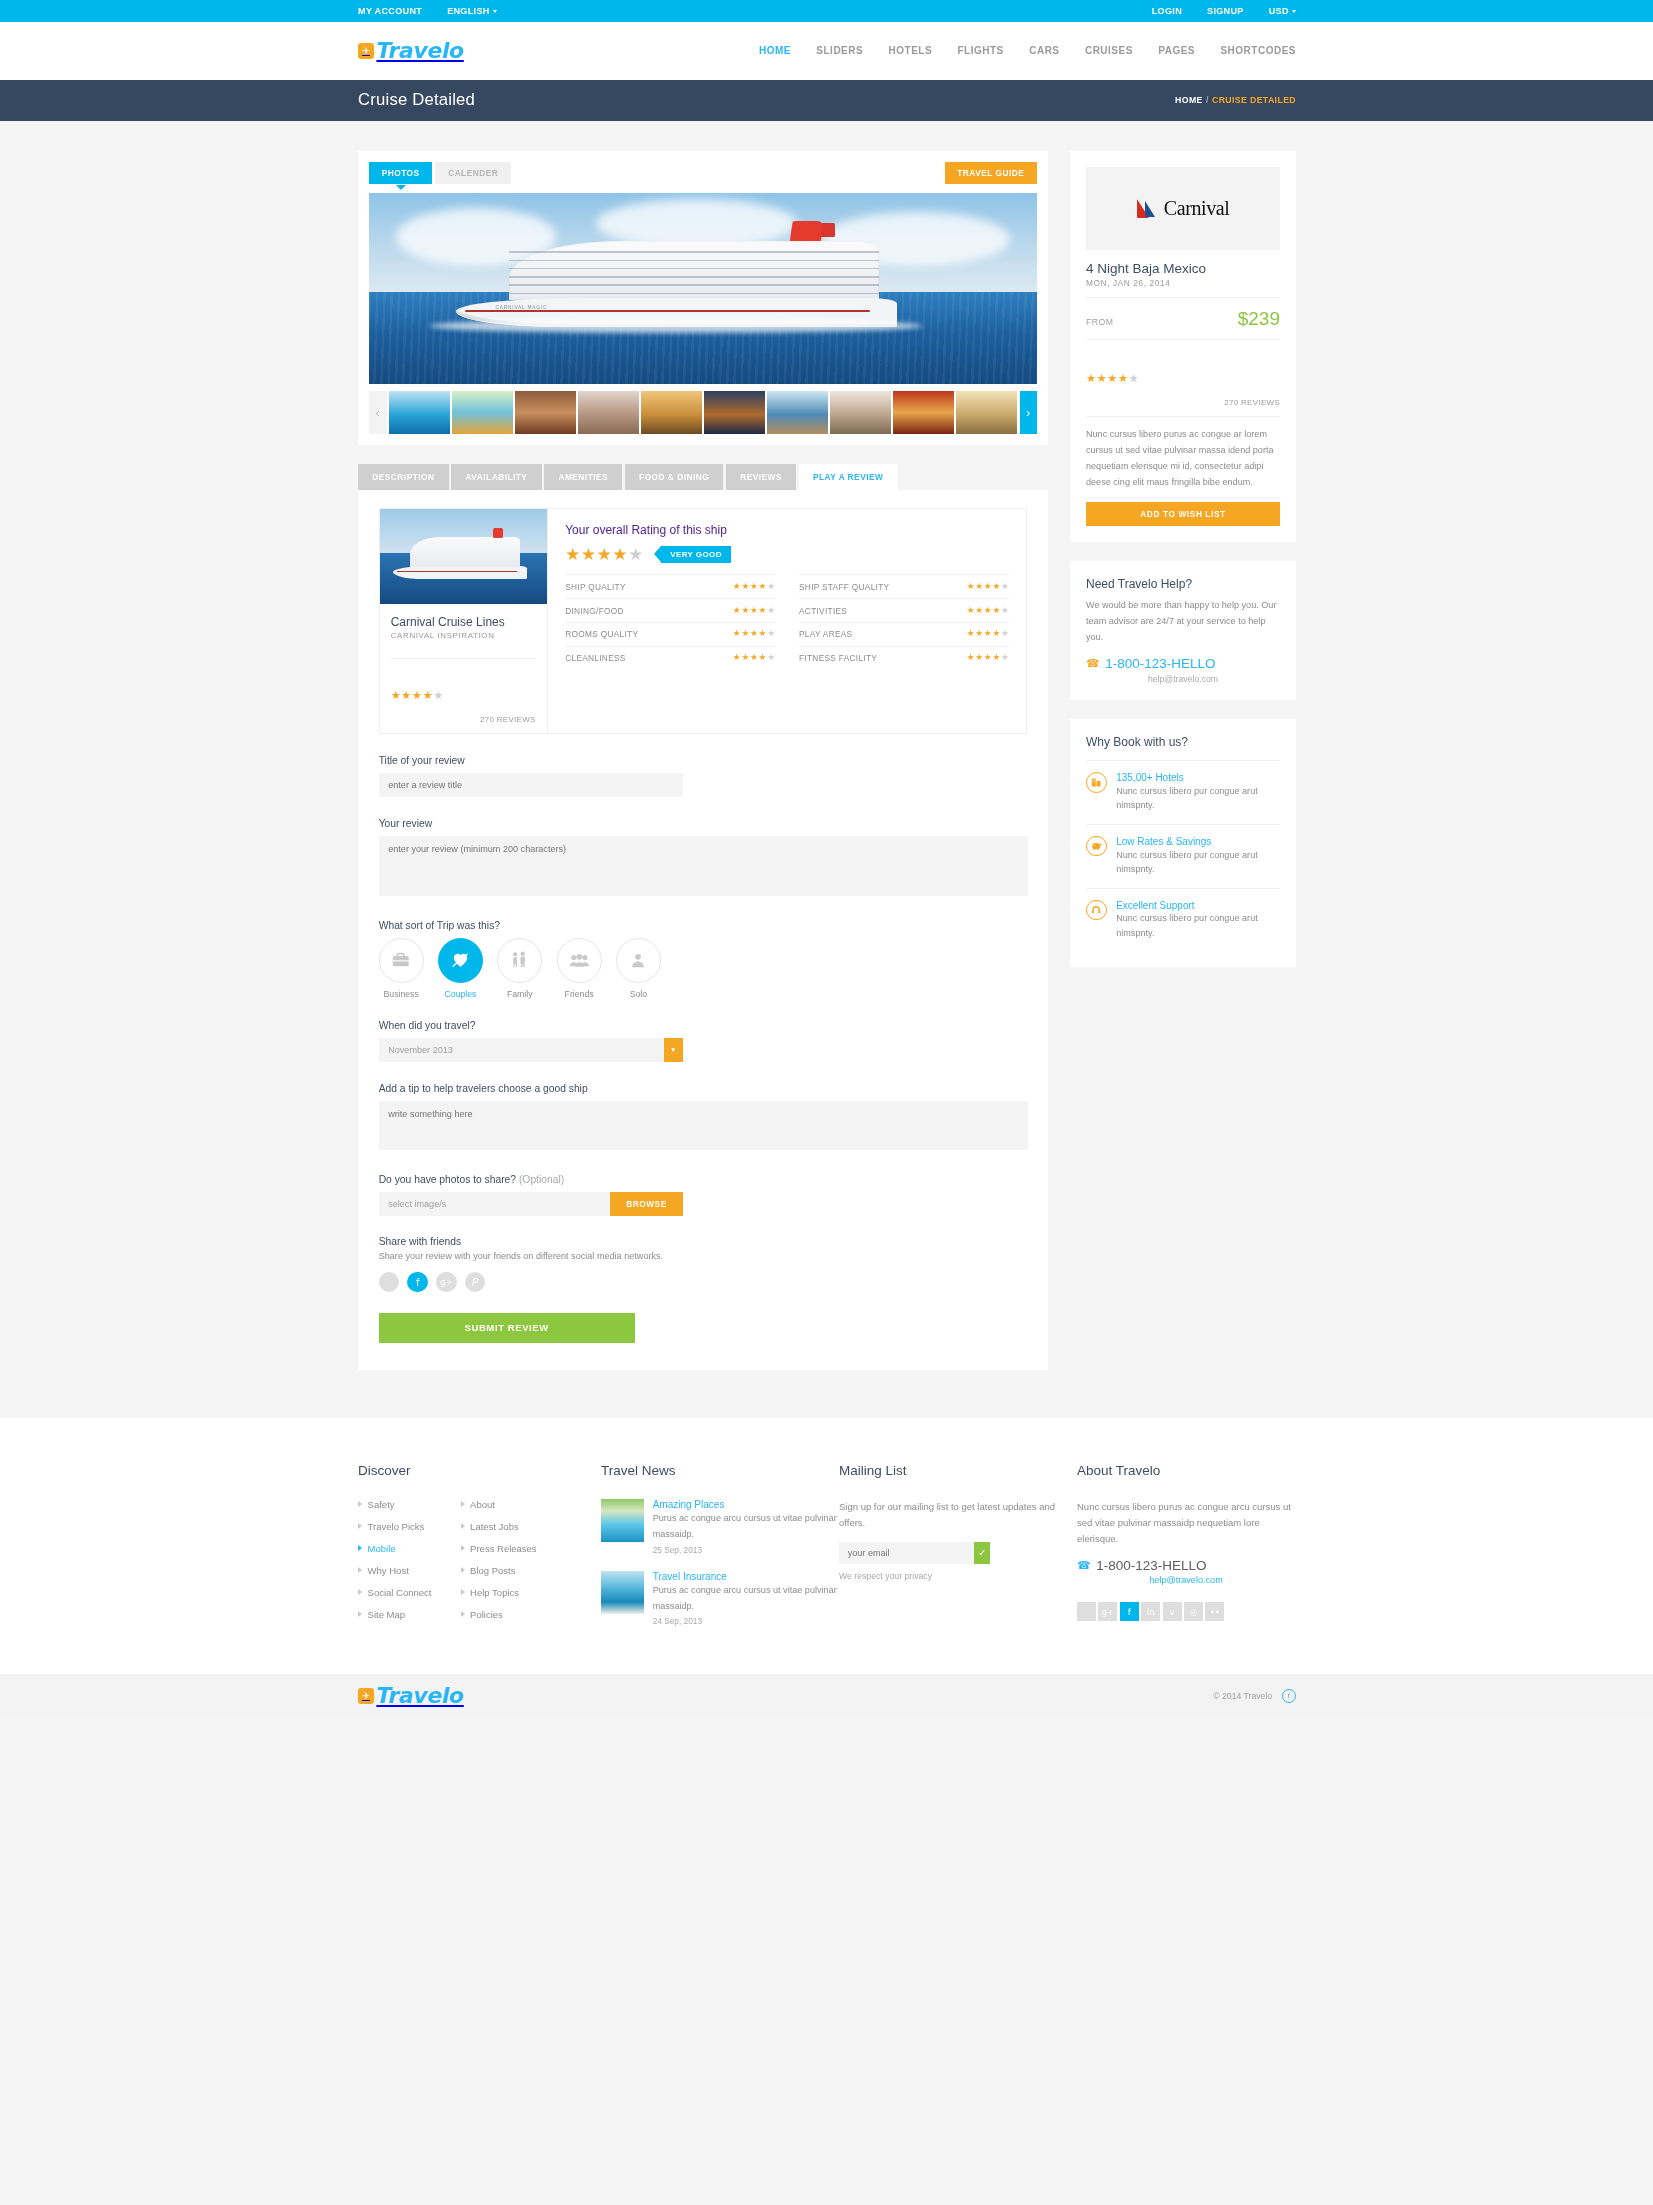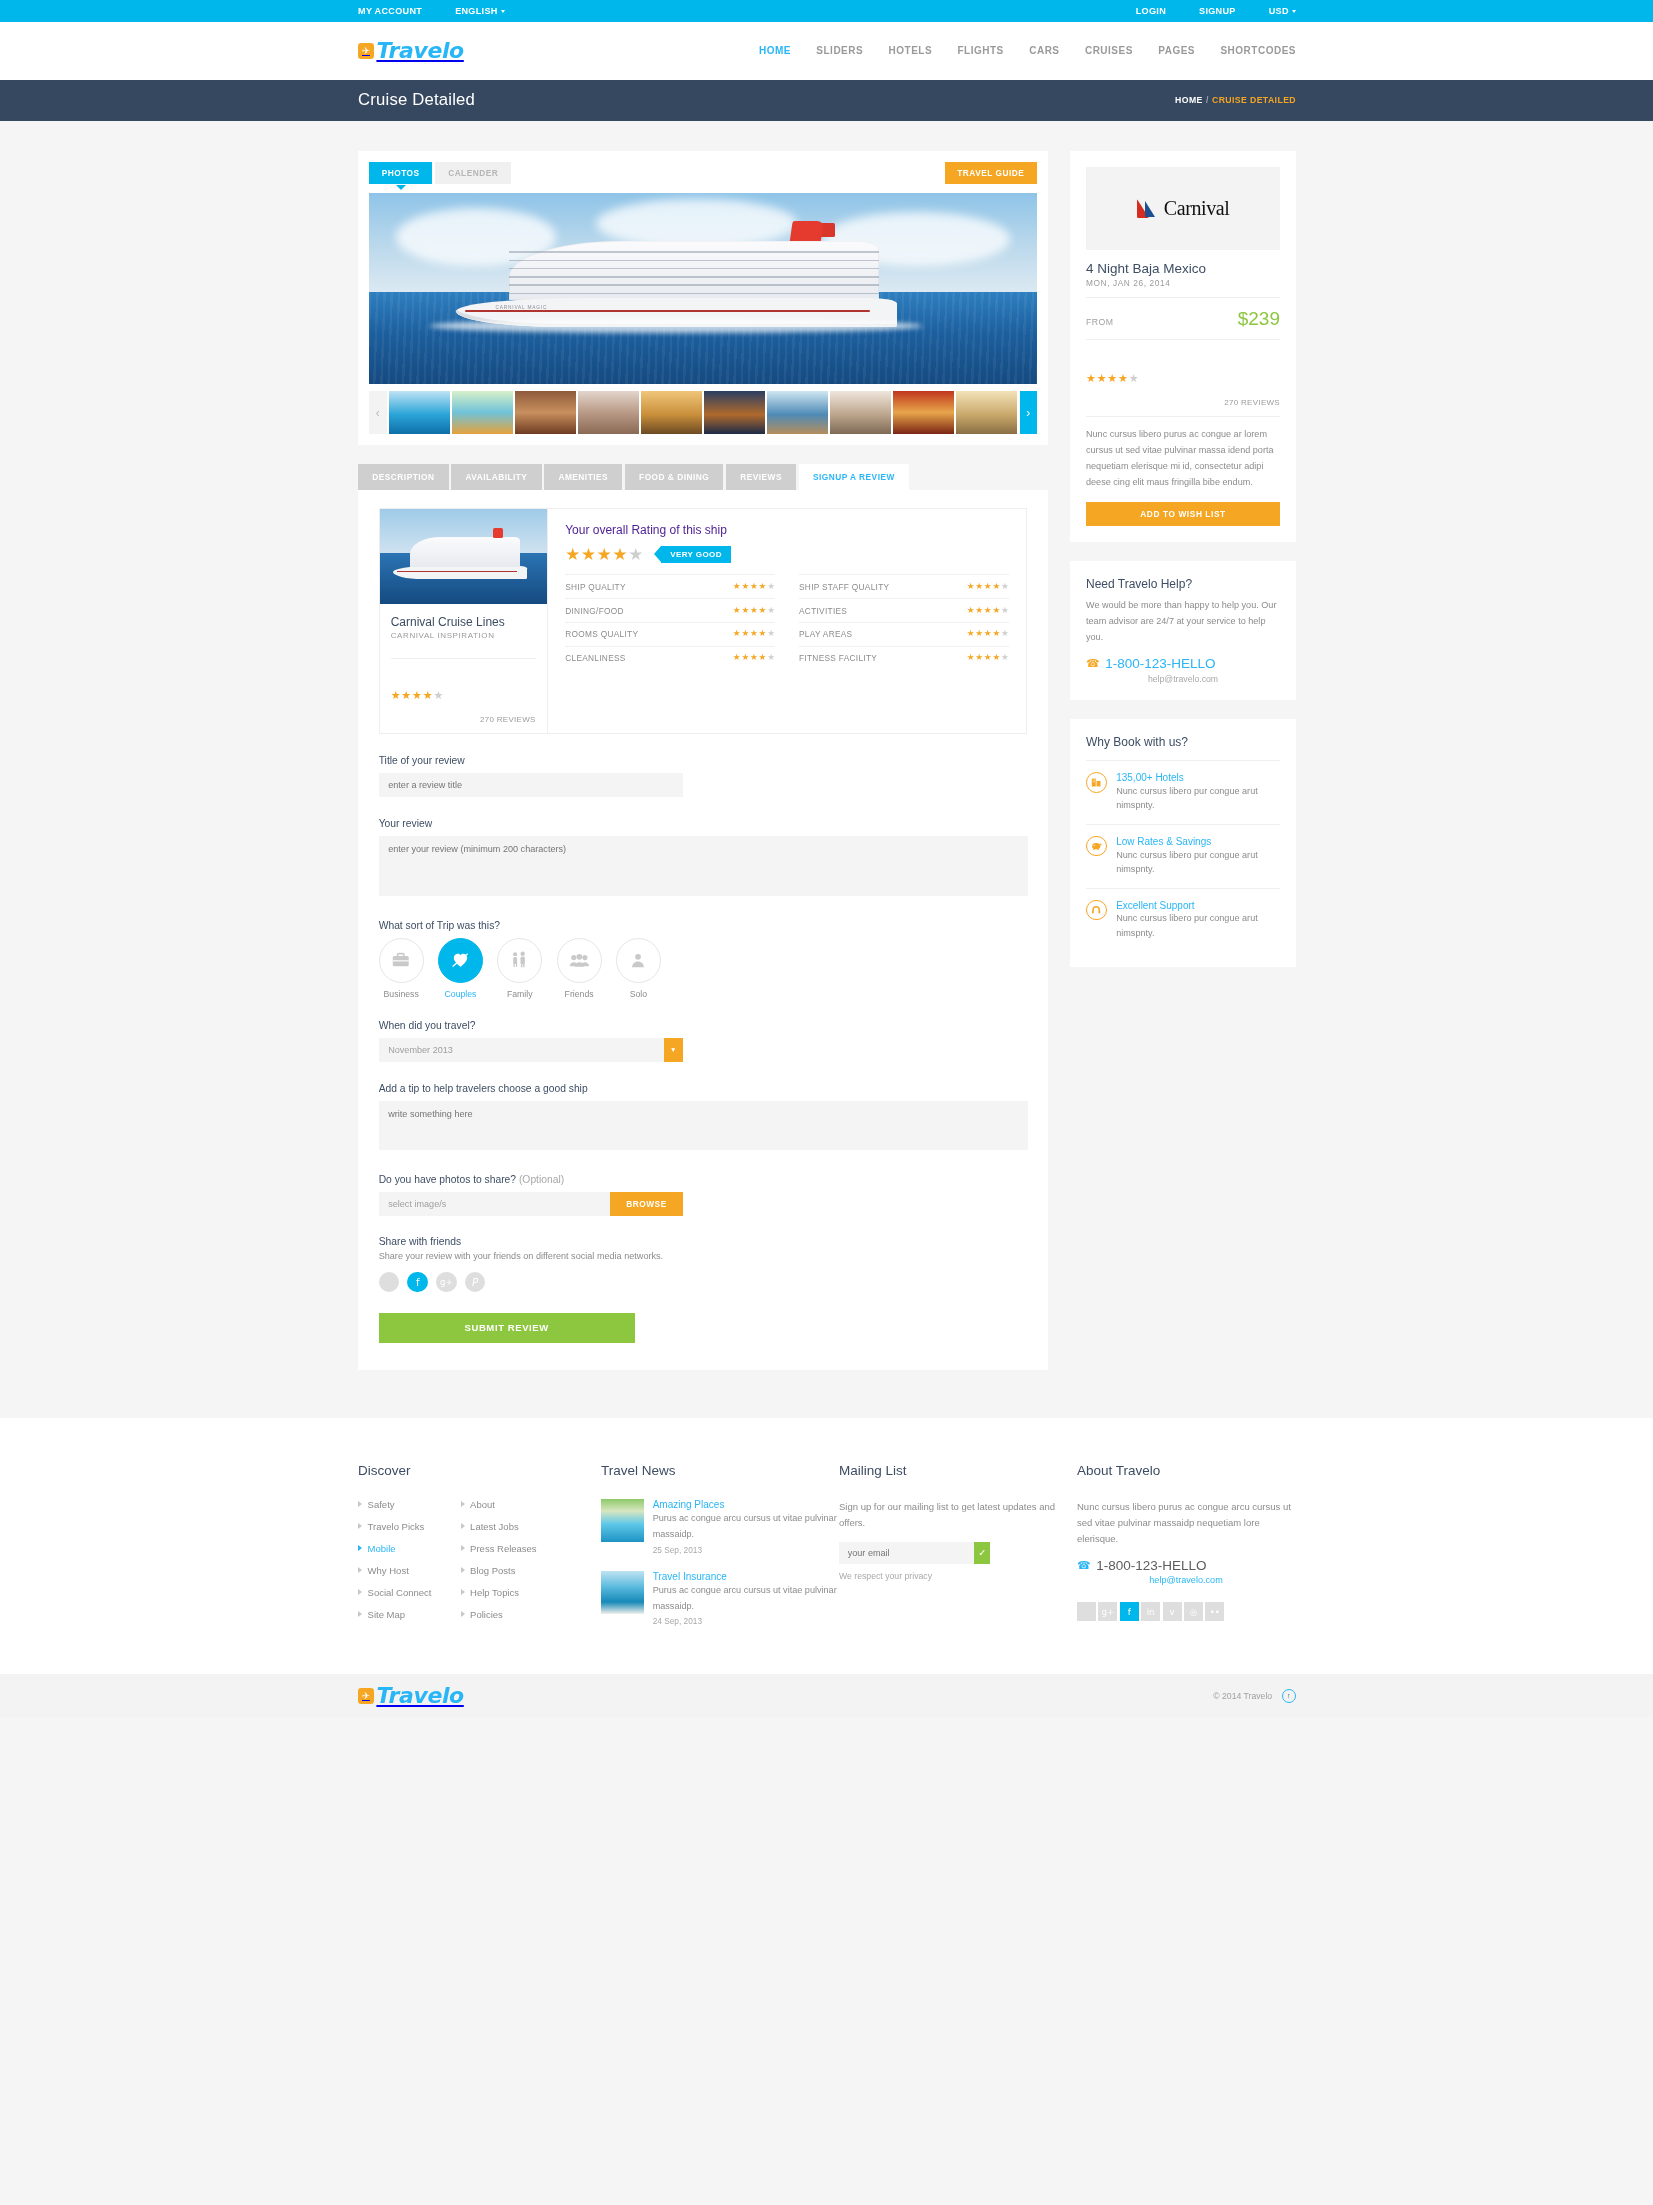--- a/index.html
+++ b/index.html
@@ -19,21 +19,21 @@
     align-items: center;
     color: #fff;
     font-size: 9.5px;
     letter-spacing: 0.3px;
   }
   .topbar .inner {
     width: 938px; margin: 0 auto;
     display: flex; align-items: center; justify-content: space-between;
     height: 21.5px;
   }
-  .topbar .grp { display: flex; align-items: center; gap: 33px; }
+  .topbar .grp { display: flex; align-items: center; gap: 25px; }
   .topbar .item { color: #fff; text-decoration: none; white-space: nowrap; font-weight: bold; font-size: 9.1px; }
   .caret-down { display:inline-block; width:0; height:0;
     border-left:2.4px solid transparent; border-right:2.4px solid transparent;
     border-top:3.2px solid #fff; margin-left:3.2px; vertical-align: middle; }
 
   
   .header { background:#fff; height: 58px; }
   .header .inner {
     width:938px; margin:0 auto; height:58px;
     display:flex; align-items:center; justify-content:space-between;
@@ -380,21 +380,21 @@
           <button class="thumb-arrow next">›</button>
         </div>
       </div>
 
       <div class="tabbar">
         <button class="tab">DESCRIPTION</button>
         <button class="tab">AVAILABILITY</button>
         <button class="tab">AMENITIES</button>
         <button class="tab">FOOD &amp; DINING</button>
         <button class="tab">REVIEWS</button>
-        <button class="tab active">SIGNUP A REVIEW</button>
+        <button class="tab active">PLAY A REVIEW</button>
       </div>
 
       <div class="panel">
 
         <div class="summary">
           <div class="sum-left">
             <div class="pic">
               <div class="mship">
                 <div style="position:absolute;left:0;bottom:0;width:100%;height:30%;background:#f3f4f6;border-radius:44% 8% 2.4px 34%/70% 26% 2.4px 84%"></div>
                 <div style="position:absolute;left:3%;bottom:15%;width:90%;height:1.6px;background:#b0332f"></div>

